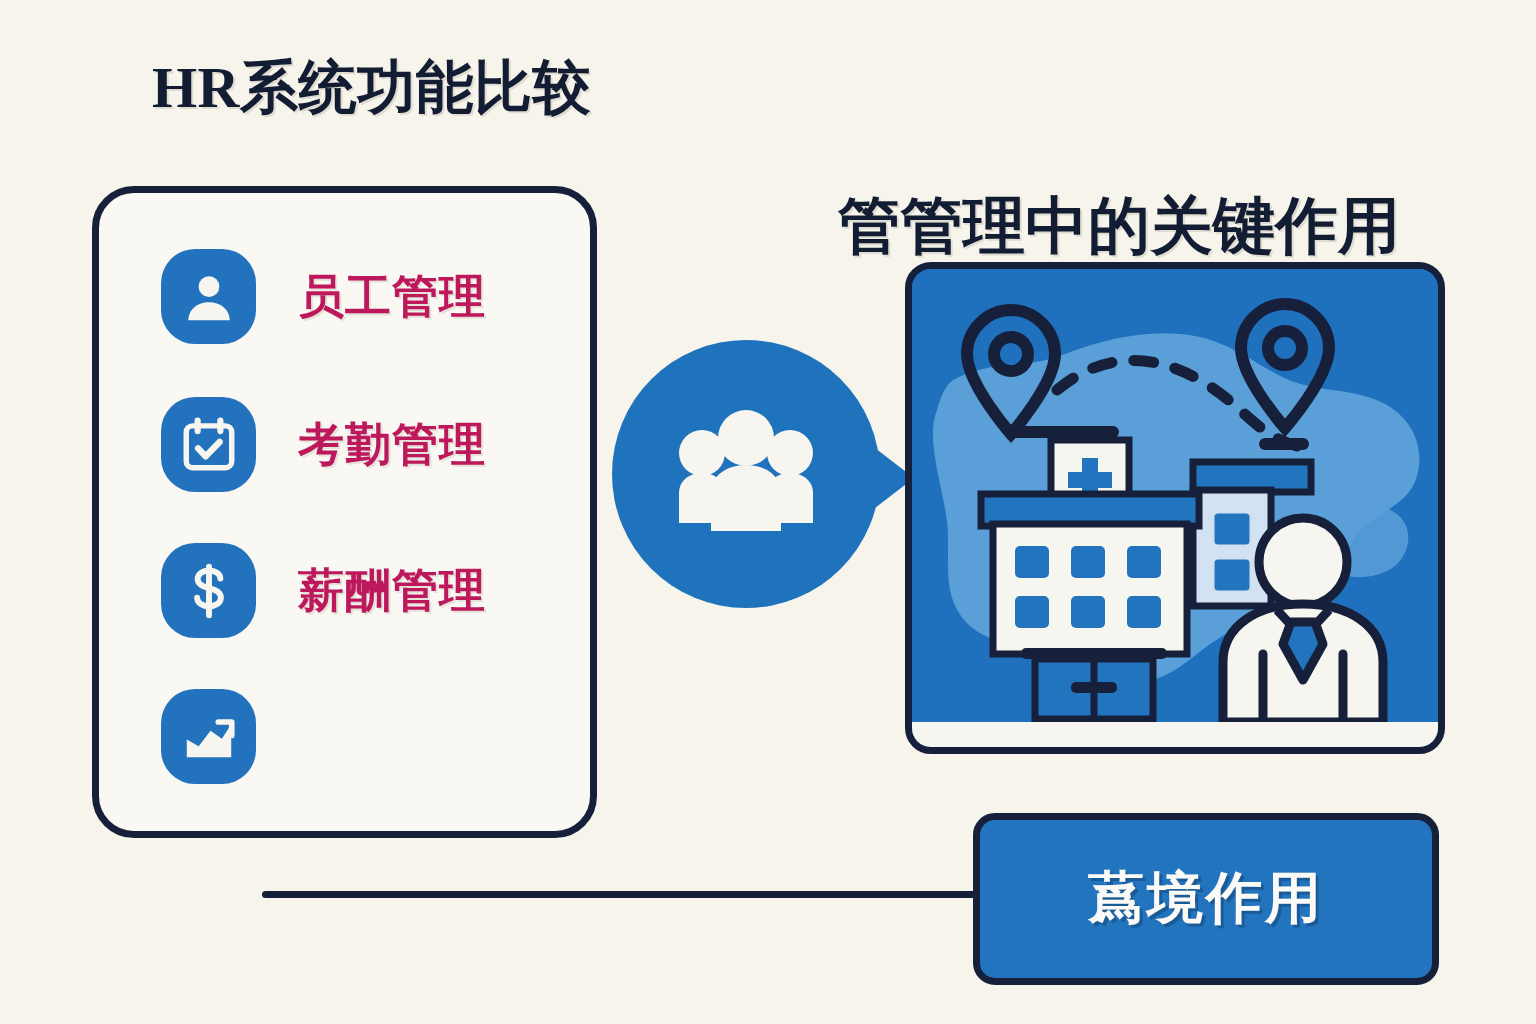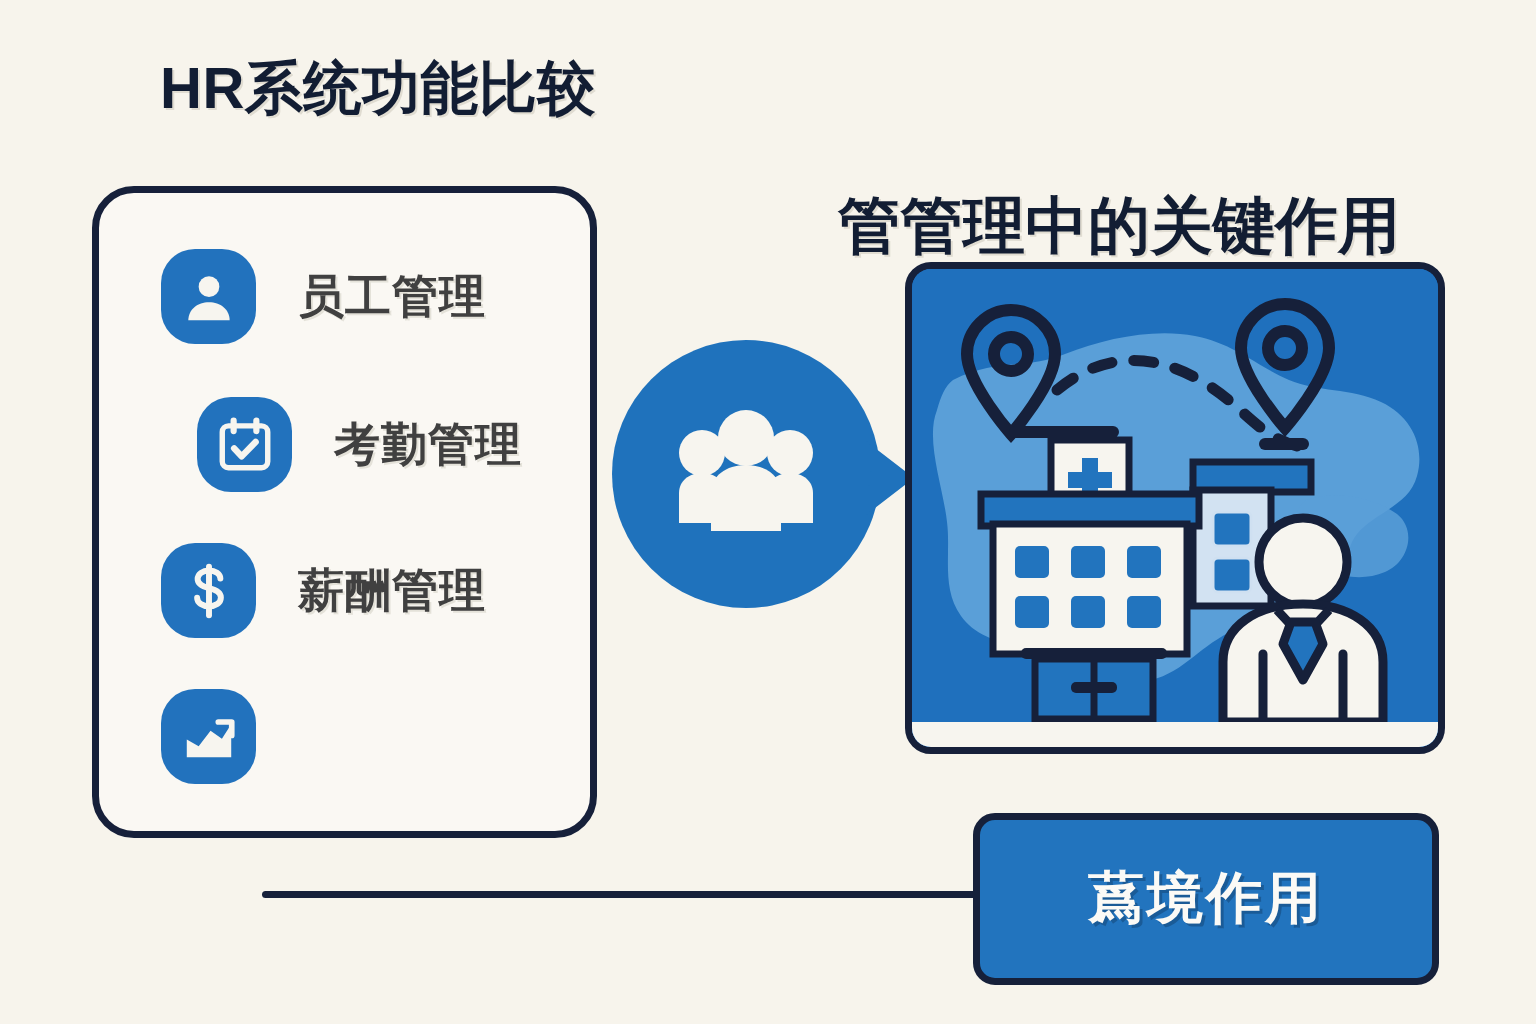--- a/index.html
+++ b/index.html
@@ -26,23 +26,24 @@
   .title {
     position: absolute;
     color: #121d33;
     font-weight: 700;
     letter-spacing: 0.5px;
     line-height: 1.12;
     white-space: pre;
     text-shadow: 2px 2px 0 rgba(180,175,160,0.35);
   }
   #title-left {
-    left: 160px;
+    left: 152px;
     top: 56px;
     font-size: 58px;
+    font-family: Liberation Serif, serif;
   }
   #title-right {
     left: 838px;
     top: 52px;
     font-size: 62px;
   }
 
   
   #feature-card {
     position: absolute;
@@ -56,39 +57,39 @@
     box-sizing: border-box;
   }
   .feature-row {
     position: absolute;
     left: 62px;
     display: flex;
     align-items: center;
     gap: 42px;
   }
   #row-0 { top: 56px; }
-  #row-1 { top: 204px; margin-left: 36px; }
+  #row-1 { top: 204px; }
   #row-2 { top: 350px; }
   #row-3 { top: 496px; }
 
   .feature-icon {
     width: 95px;
     height: 95px;
     border-radius: 34px;
     background: #2272bd;
     display: flex;
     align-items: center;
     justify-content: center;
     flex: none;
   }
   .feature-icon svg { display:block; }
   .feature-label {
     font-size: 46px;
     font-weight: 700;
-    color: #404040;
+    color: #be185d;
     white-space: pre;
     letter-spacing: 1px;
     text-shadow: 2px 2px 0 rgba(180,175,160,0.3);
   }
 
   
   #people-badge {
     position: absolute;
     left: 612px;
     top: 340px;

